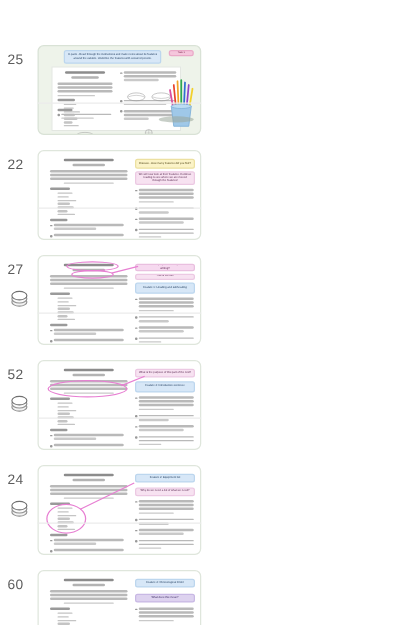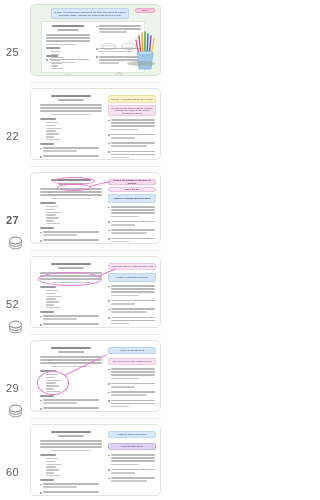--- a/index.html
+++ b/index.html
@@ -4,21 +4,21 @@
 <style>
   html,body{margin:0;padding:0;}
   body{
     width:165px;height:500px;overflow:hidden;
     background:#ffffff;
     font-family:"Liberation Sans", sans-serif;
     -webkit-font-smoothing:none;
   }
   .filmstrip{width:165px;height:500px;position:relative;background:#fff;}
 
-  .slide-row{position:absolute;left:0;width:165px;display:flex;align-items:center;}
+  .slide-row{position:absolute;left:0;width:165px;display:flex;align-items:flex-start;margin-top:32px;}
 
   .gutter{width:30px;flex:0 0 30px;position:relative;height:100%;}
   .slide-num{
     font-size:11px;color:#5c5c5c;font-family:"Liberation Sans",sans-serif;
     position:absolute;left:6px;top:6px;letter-spacing:.3px;
   }
   .layers-icon{position:absolute;left:7px;top:26px;width:17px;height:17px;}
 
   .thumb{
     position:relative;width:131px;height:72px;flex:0 0 131px;
@@ -270,21 +270,21 @@
                 <div class="ln" style="width:44px;"></div>
                 <div class="ln s" style="width:18px;"></div>
               </div>
             </div>
         </div>
       </div>
     </div>
   </div>
   <div class="hr-sep" style="top:166px;"></div>
 
-  <div class="slide-row" style="top:172px;font-weight:bold;">
+  <div class="slide-row" style="top:172px;">
     <div class="gutter">
       <div class="slide-num">27</div>
       <div class="layers-icon">
         <svg width="17" height="17" viewBox="0 0 17 17">
           <ellipse cx="8.5" cy="11.5" rx="6" ry="3.4" fill="#f2f2f2" stroke="#8f8f8f" stroke-width="0.9"></ellipse>
           <ellipse cx="8.5" cy="9" rx="6" ry="3.4" fill="#fafafa" stroke="#8f8f8f" stroke-width="0.9"></ellipse>
           <ellipse cx="8.5" cy="6.5" rx="6" ry="3.4" fill="#ffffff" stroke="#6f6f6f" stroke-width="0.9"></ellipse>
         </svg>
       </div>
     </div>
@@ -453,21 +453,21 @@
       </div>
 
       <div class="ellipse" style="left:7px;top:15px;width:62px;height:12px;"></div>
       <div class="leader" style="left:66px;top:19px;width:20px;transform:rotate(-22deg);"></div>
     </div>
   </div>
   <div class="hr-sep" style="top:334px;"></div>
 
   <div class="slide-row" style="top:340px;">
     <div class="gutter">
-      <div class="slide-num">29</div>
+      <div class="slide-num">24</div>
       <div class="layers-icon">
         <svg width="17" height="17" viewBox="0 0 17 17">
           <ellipse cx="8.5" cy="11.5" rx="6" ry="3.4" fill="#f2f2f2" stroke="#8f8f8f" stroke-width="0.9"></ellipse>
           <ellipse cx="8.5" cy="9" rx="6" ry="3.4" fill="#fafafa" stroke="#8f8f8f" stroke-width="0.9"></ellipse>
           <ellipse cx="8.5" cy="6.5" rx="6" ry="3.4" fill="#ffffff" stroke="#6f6f6f" stroke-width="0.9"></ellipse>
         </svg>
       </div>
     </div>
     <div class="thumb plain">
       <div class="page" style="left:5px;top:4px;width:121px;height:64px;border:none;">

